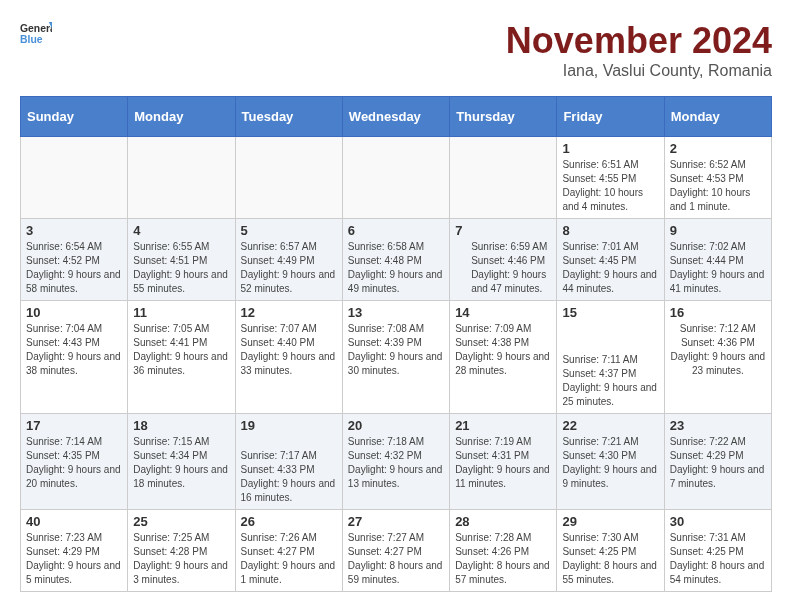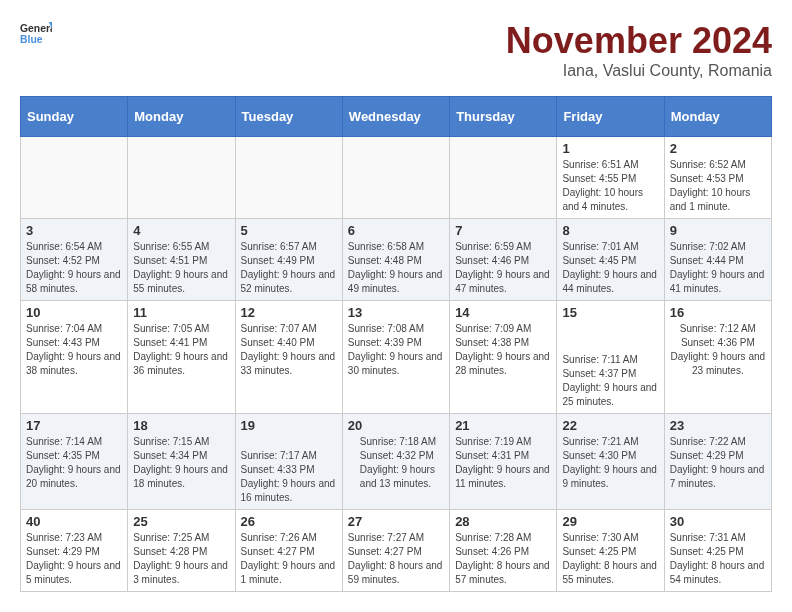--- a/index.html
+++ b/index.html
@@ -147,21 +147,21 @@
 Daylight: 9 hours and 52 minutes.</div>
         </td>
         <td class="shaded">
           <span class="day-number">6</span>
           <div class="day-info" style="white-space: pre-line;">Sunrise: 6:58 AM
 Sunset: 4:48 PM
 Daylight: 9 hours and 49 minutes.</div>
         </td>
         <td class="shaded">
           <span class="day-number">7</span>
-          <div class="day-info" style="white-space: pre-line;">Sunrise: 6:59 AM
+          <div class="day-info" style="white-space: pre-line; margin-left: 16px;">Sunrise: 6:59 AM
 Sunset: 4:46 PM
 Daylight: 9 hours and 47 minutes.</div>
         </td>
         <td class="shaded">
           <span class="day-number">8</span>
           <div class="day-info" style="white-space: pre-line;">Sunrise: 7:01 AM
 Sunset: 4:45 PM
 Daylight: 9 hours and 44 minutes.</div>
         </td>
         <td class="shaded">
@@ -229,21 +229,21 @@
 Daylight: 9 hours and 18 minutes.</div>
         </td>
         <td class="shaded">
           <span class="day-number">19</span>
           <div class="day-info" style="white-space: pre-line; margin-top: 16px;">Sunrise: 7:17 AM
 Sunset: 4:33 PM
 Daylight: 9 hours and 16 minutes.</div>
         </td>
         <td class="shaded">
           <span class="day-number">20</span>
-          <div class="day-info" style="white-space: pre-line; margin-left: 12px;">Sunrise: 7:18 AM
+          <div class="day-info" style="white-space: pre-line;">Sunrise: 7:18 AM
 Sunset: 4:32 PM
 Daylight: 9 hours and 13 minutes.</div>
         </td>
         <td class="shaded">
           <span class="day-number">21</span>
           <div class="day-info" style="white-space: pre-line;">Sunrise: 7:19 AM
 Sunset: 4:31 PM
 Daylight: 9 hours and 11 minutes.</div>
         </td>
         <td class="shaded">

